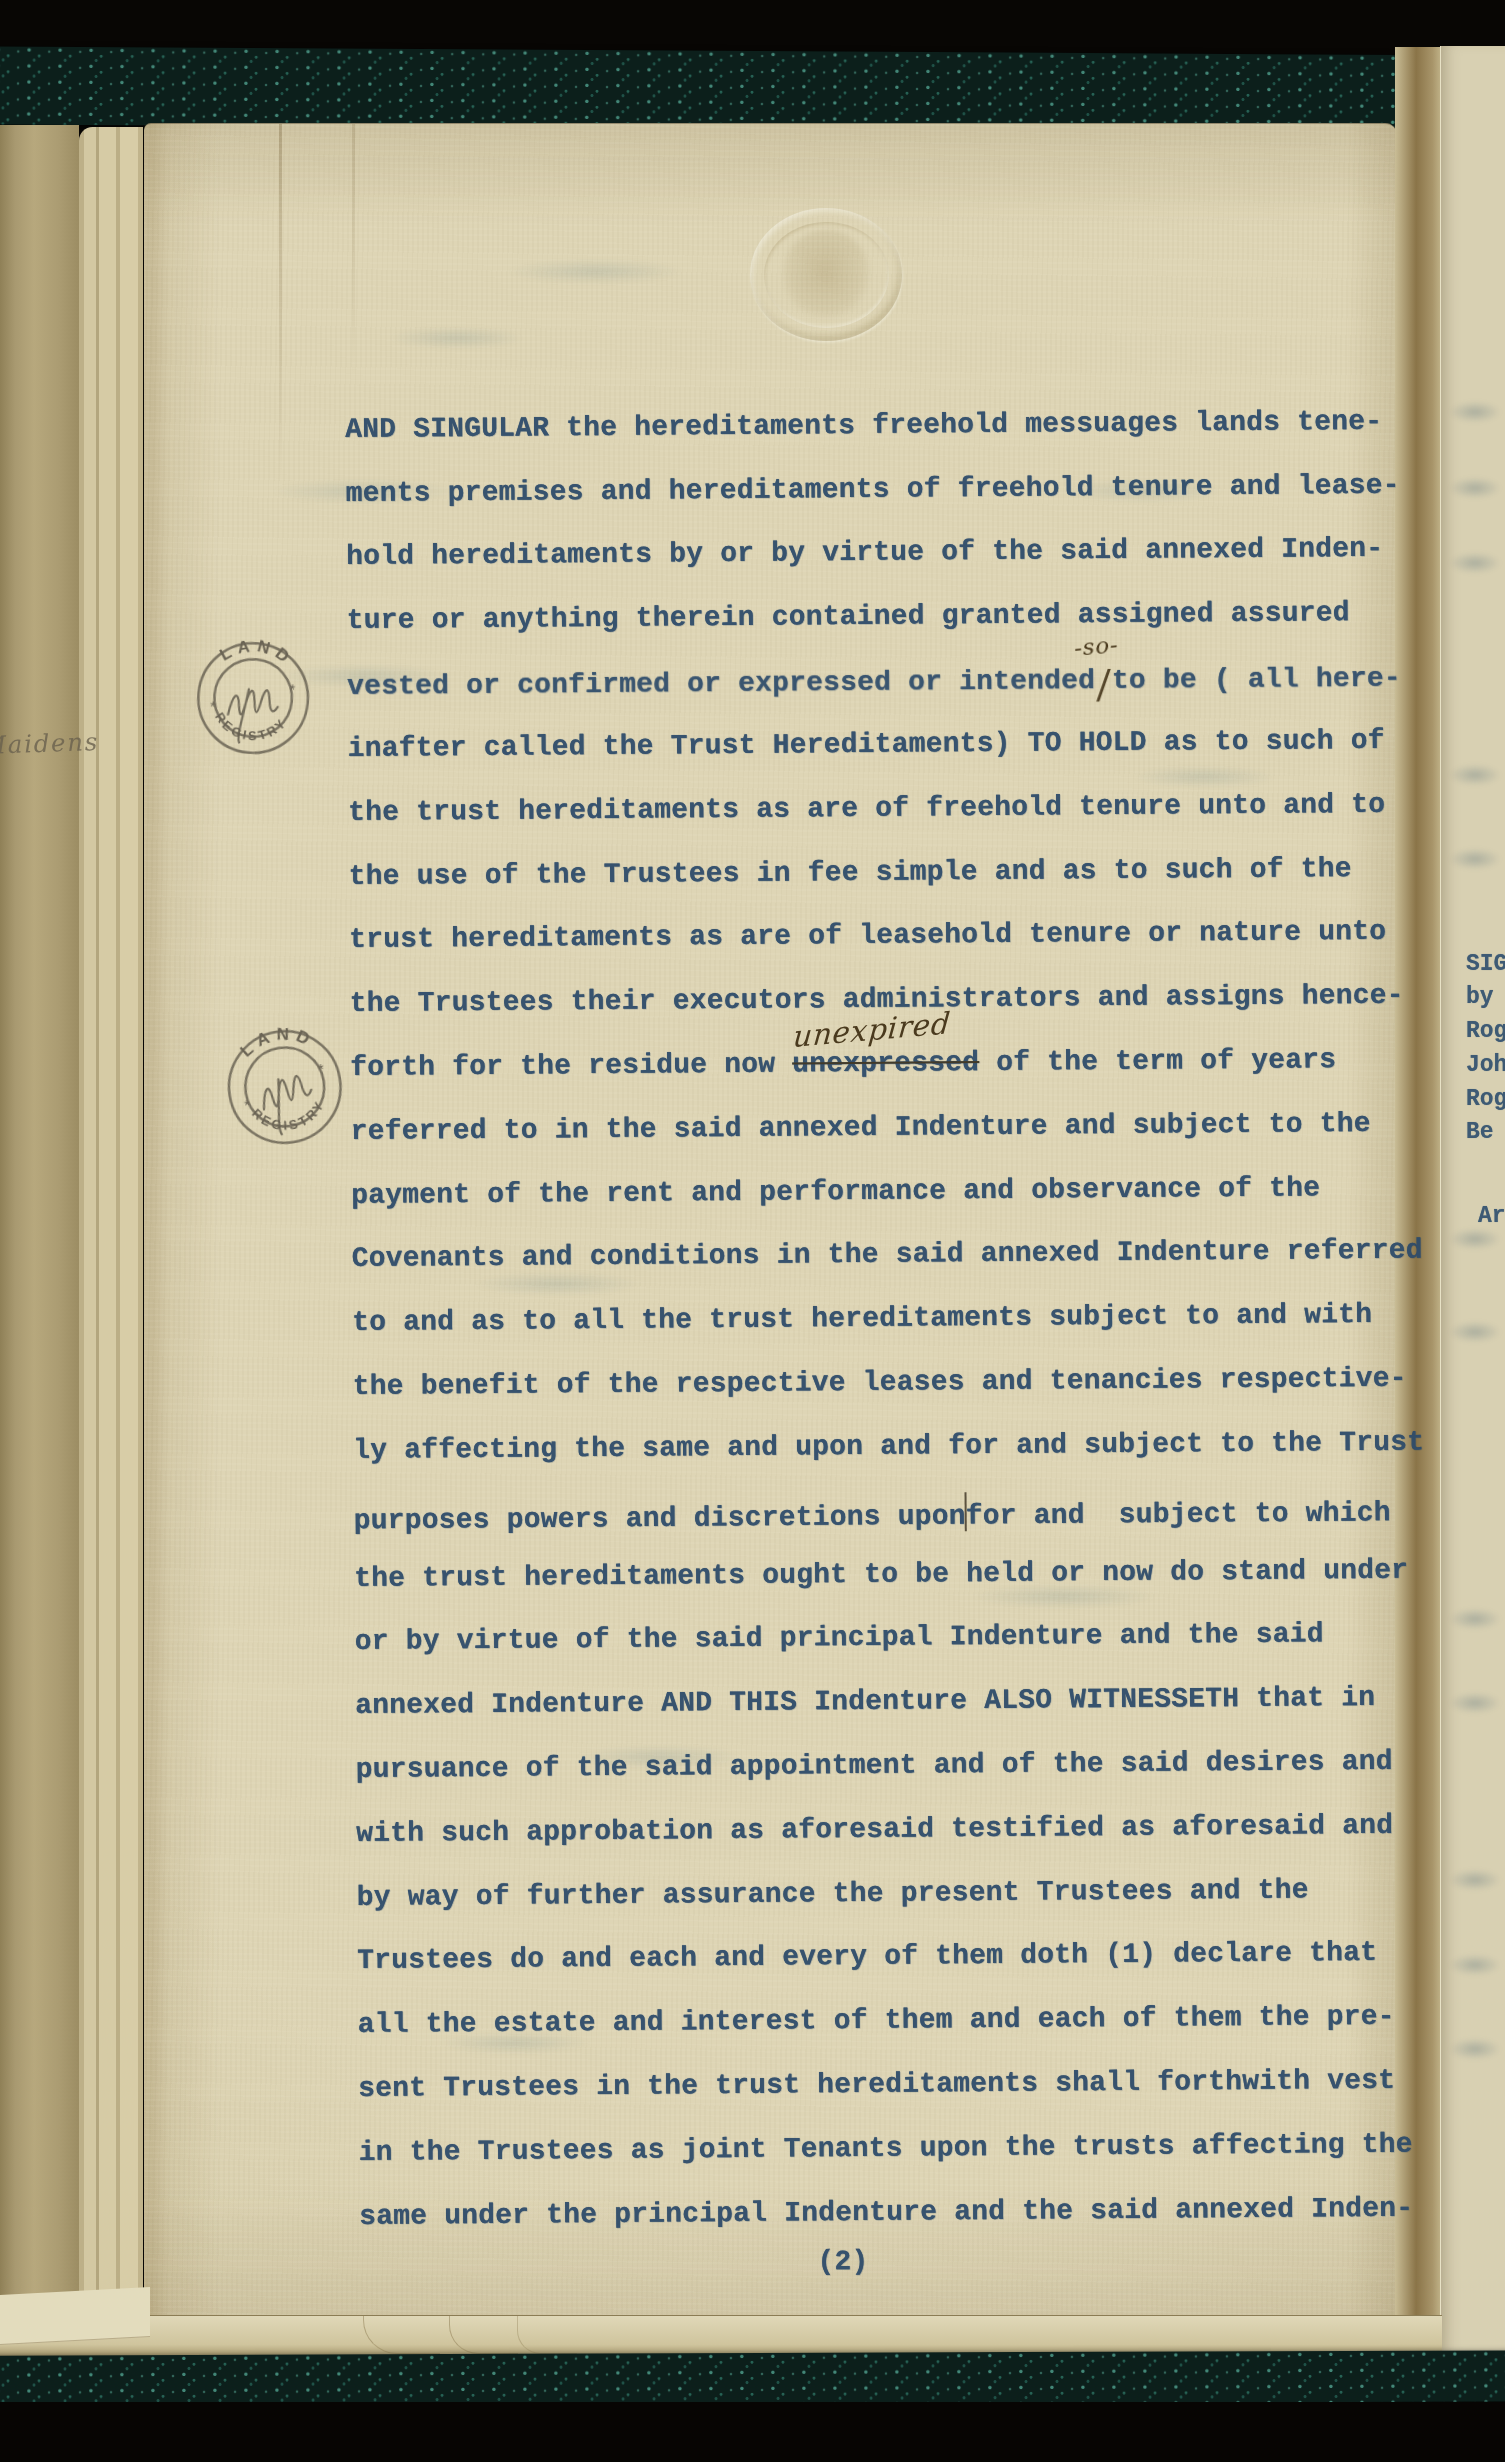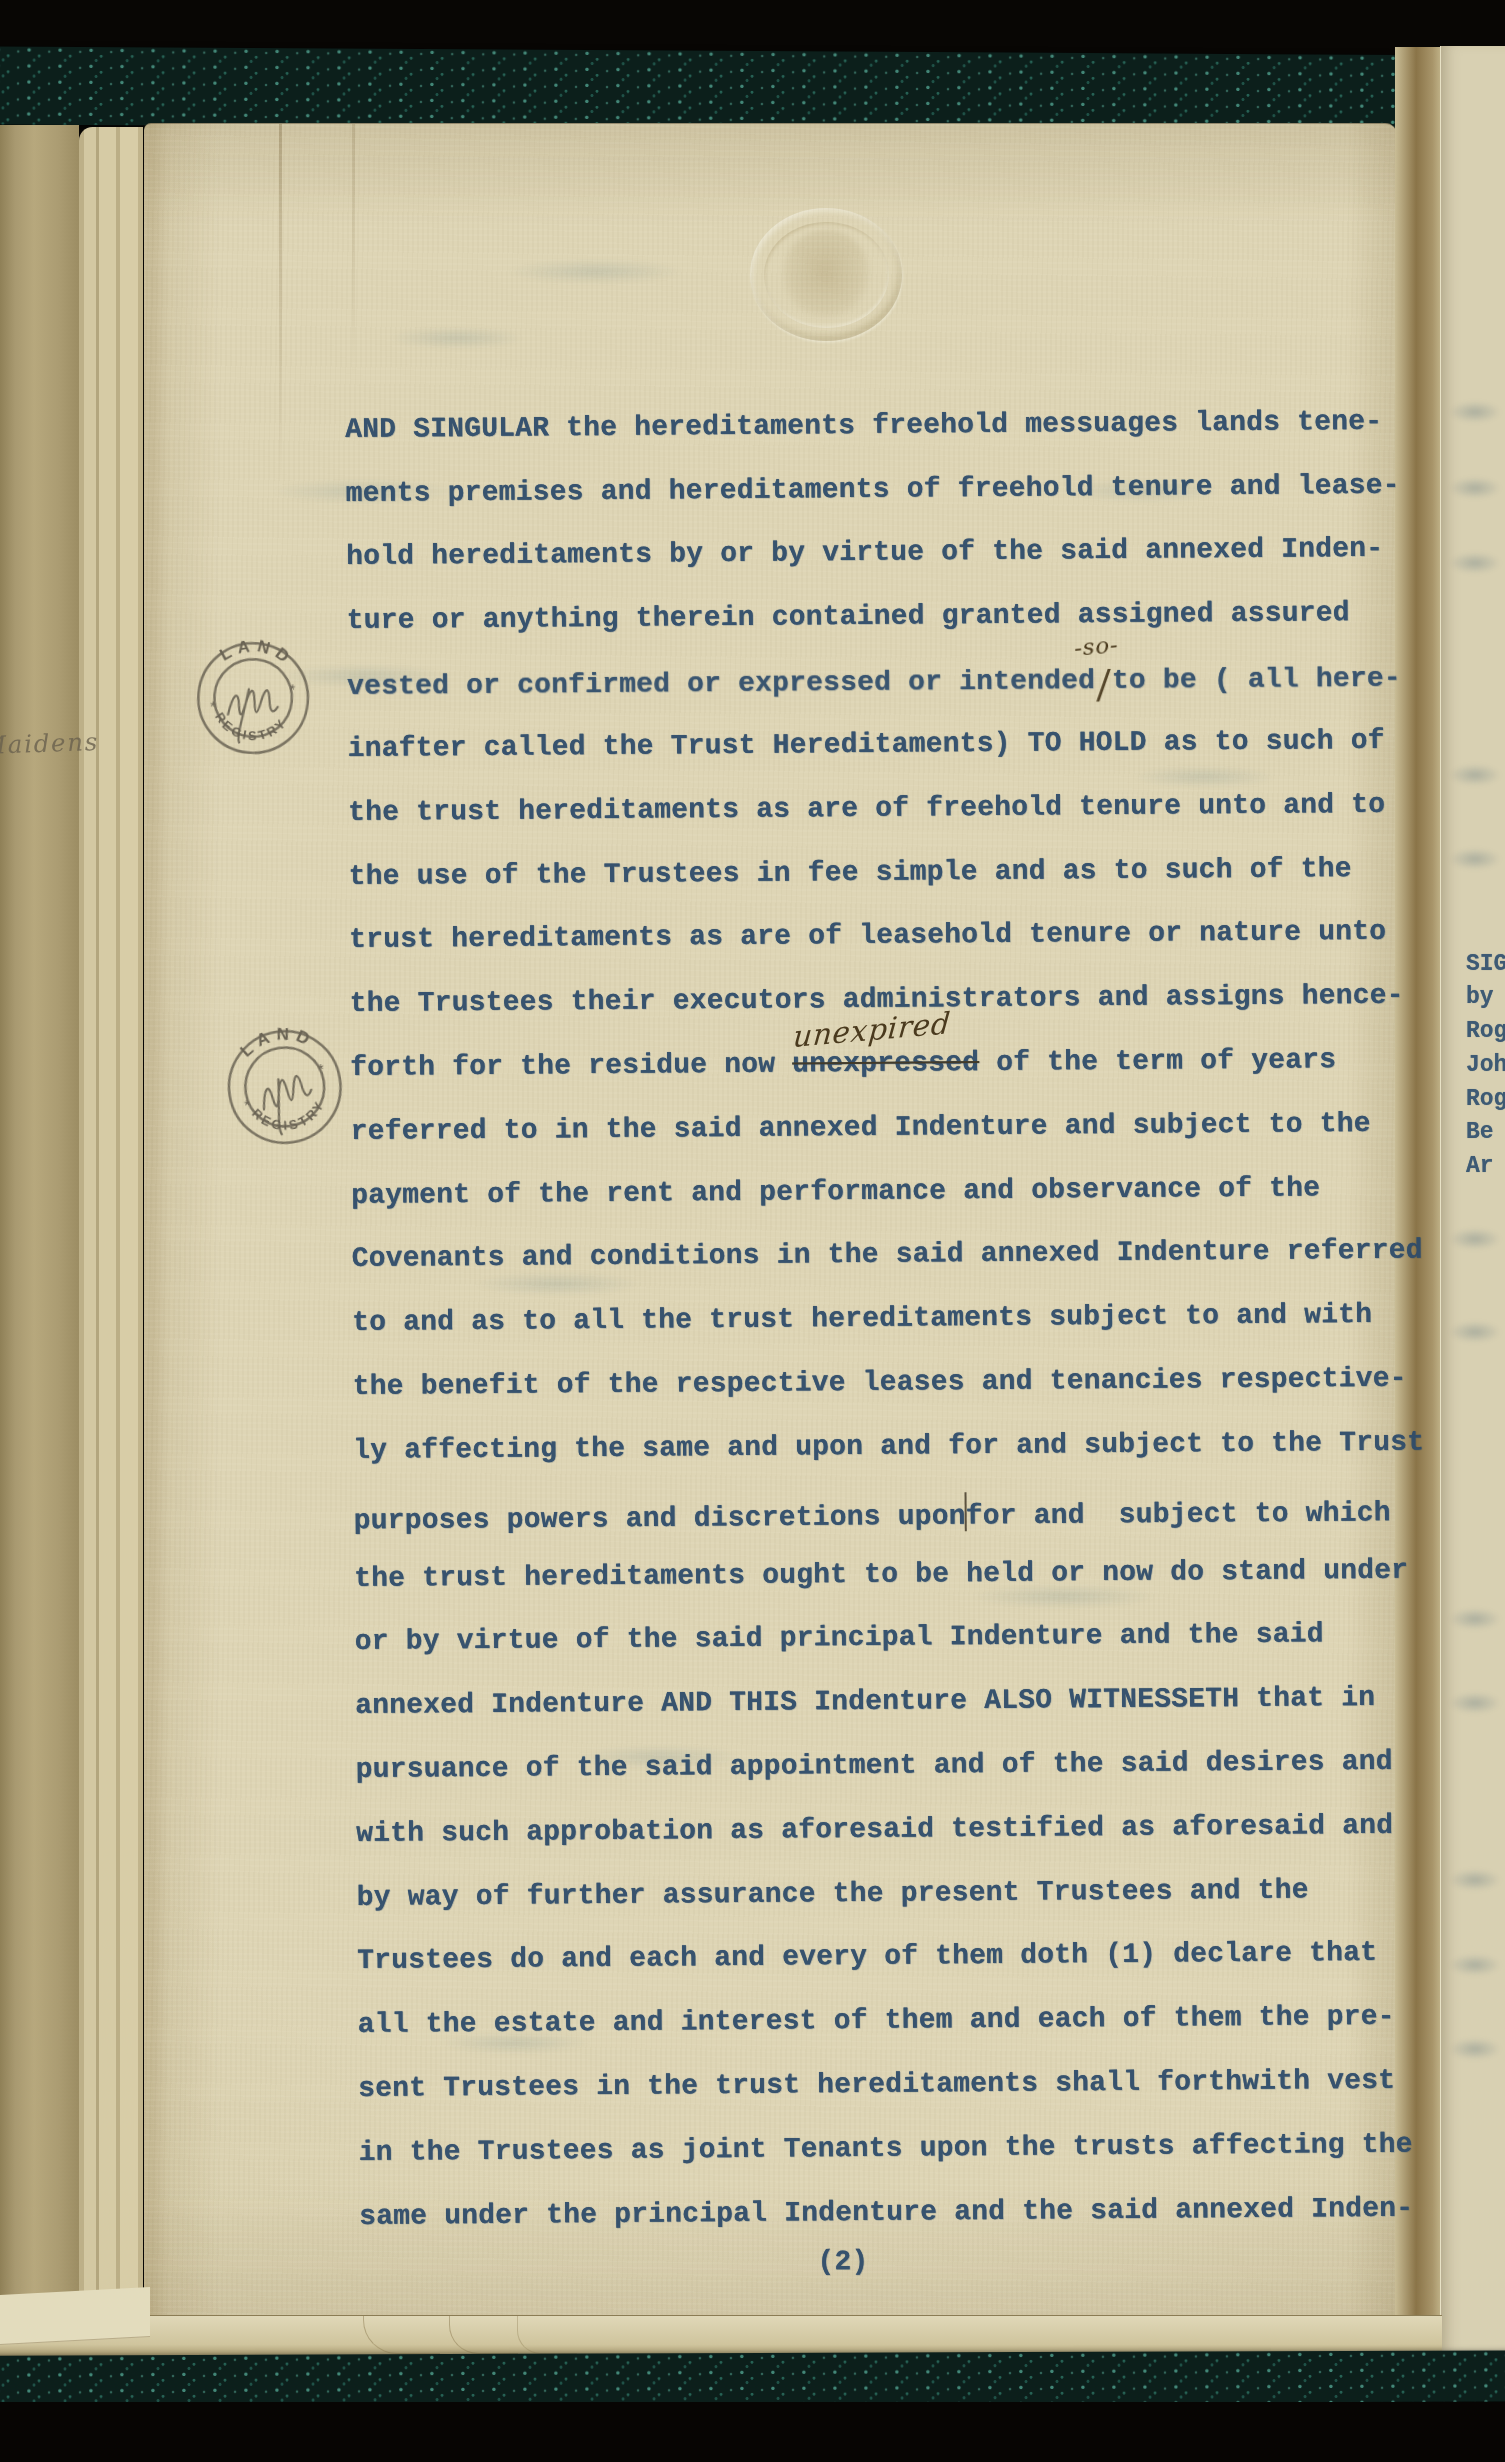--- a/index.html
+++ b/index.html
@@ -261,21 +261,21 @@
   <div class="hand" id="ann-pencil">Maidens</div>
 
   <div id="crease"></div>
   <div id="right-page">
       <div class="frag" style="top: 907px;">SIG</div>
       <div class="frag" style="top: 940px;">by</div>
       <div class="frag" style="top: 974px;">Rog</div>
       <div class="frag" style="top: 1008px;">Joh</div>
       <div class="frag" style="top: 1042px;">Rog</div>
       <div class="frag" style="top: 1075px;">Be</div>
-      <div class="frag" style="top: 1109px;">Ar</div>
+      <div class="frag" style="top: 1159px; margin-left: 12px;">Ar</div>
       <div class="smudge smudge-right" style="left: 8.4px; top: 355px; width: 52px; height: 22px;"></div>
       <div class="smudge smudge-right" style="left: 8.4px; top: 431px; width: 52px; height: 22px;"></div>
       <div class="smudge smudge-right" style="left: 8.4px; top: 506px; width: 52px; height: 22px;"></div>
       <div class="smudge smudge-right" style="left: 8.4px; top: 718px; width: 52px; height: 22px;"></div>
       <div class="smudge smudge-right" style="left: 8.4px; top: 802px; width: 52px; height: 22px;"></div>
       <div class="smudge smudge-right" style="left: 8.4px; top: 1182px; width: 52px; height: 22px;"></div>
       <div class="smudge smudge-right" style="left: 8.4px; top: 1275px; width: 52px; height: 22px;"></div>
       <div class="smudge smudge-right" style="left: 8.4px; top: 1562px; width: 52px; height: 22px;"></div>
       <div class="smudge smudge-right" style="left: 8.4px; top: 1646px; width: 52px; height: 22px;"></div>
       <div class="smudge smudge-right" style="left: 8.4px; top: 1823px; width: 52px; height: 22px;"></div>

